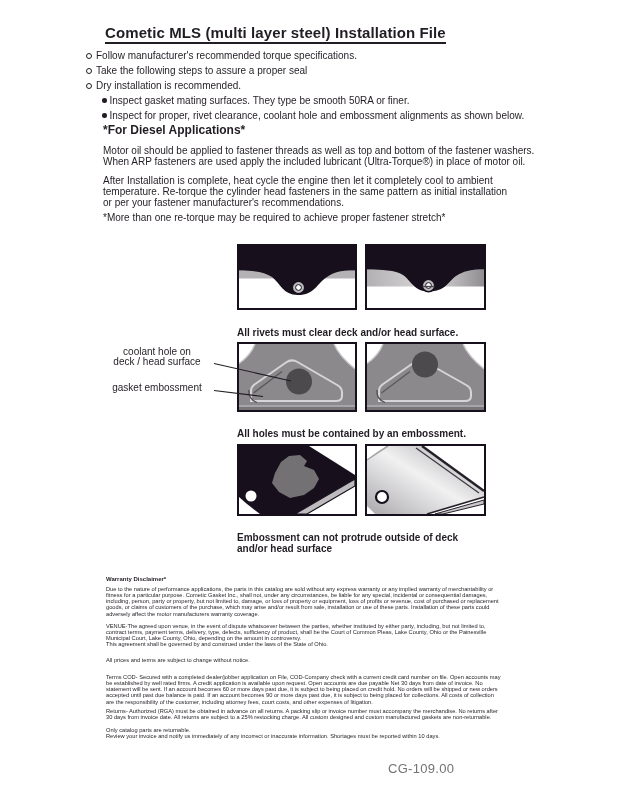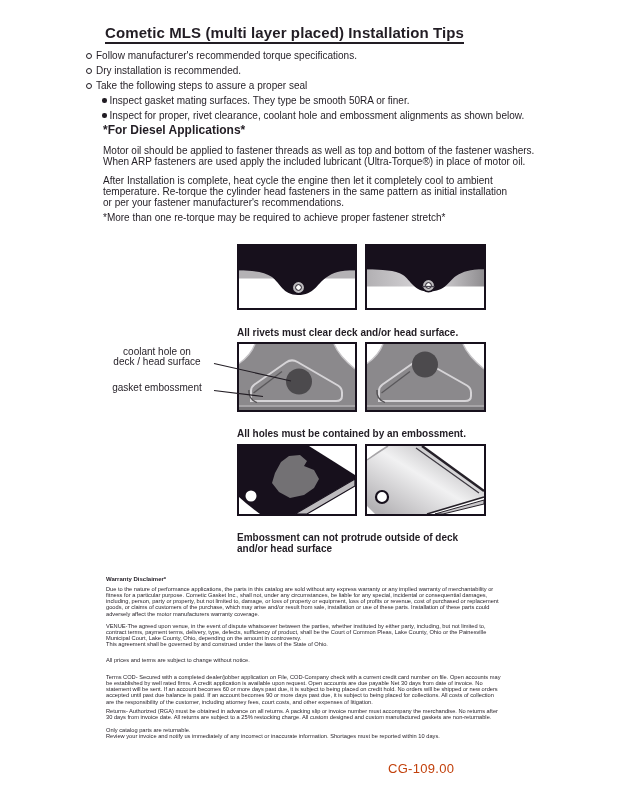--- a/index.html
+++ b/index.html
@@ -26,41 +26,41 @@
   #note{top:212px;}
   .rw-label{top:227px;width:120px;text-align:center;font-size:13.5px;font-weight:bold;letter-spacing:.4px;margin-top:24px;}
   .rw-left{left:237px;}
   .rw-right{left:365px;font-style:italic;}
   .caption{left:237px;font-size:10px;font-weight:bold;line-height:10.5px;margin-top:16px;}
   .panel{display:block;}
   .side-label{left:100px;width:114px;text-align:center;font-size:10px;line-height:9.5px;}
   #leader-overlay{left:0;top:0;pointer-events:none;z-index:5;}
   .legal{left:106px;width:416px;font-size:5.7px;line-height:6.15px;color:#2a252c;}
   .legal-h{left:106px;top:576px;font-size:6px;font-weight:bold;color:#2a252c;}
-  .footer-code{left:388px;top:761px;font-size:13px;letter-spacing:.3px;color:#c2410c;}
+  .footer-code{left:388px;top:761px;font-size:13px;letter-spacing:.3px;color:#737373;}
 </style>
 </head>
 <body>
 
 <div class="page">
 
-  <div class="abs title">Cometic MLS (multi layer placed) Installation Tips</div>
+  <div class="abs title">Cometic MLS (multi layer steel) Installation File</div>
 
   <div class="abs bullets">
     <div class="b-row">
       <span class="marker-o"></span>
       <span>Follow manufacturer's recommended torque specifications.</span>
     </div>
     <div class="b-row">
       <span class="marker-o"></span>
-      <span>Dry installation is recommended.</span>
+      <span>Take the following steps to assure a proper seal</span>
     </div>
     <div class="b-row">
       <span class="marker-o"></span>
-      <span>Take the following steps to assure a proper seal</span>
+      <span>Dry installation is recommended.</span>
     </div>
     <div class="b-row sub">
       <span class="marker-dot"></span>
       <span>Inspect gasket mating surfaces.  They type be smooth 50RA or finer.</span>
     </div>
     <div class="b-row sub">
       <span class="marker-dot"></span>
       <span>Inspect for proper, rivet clearance, coolant hole and embossment alignments as shown below.</span>
     </div>
   </div>

